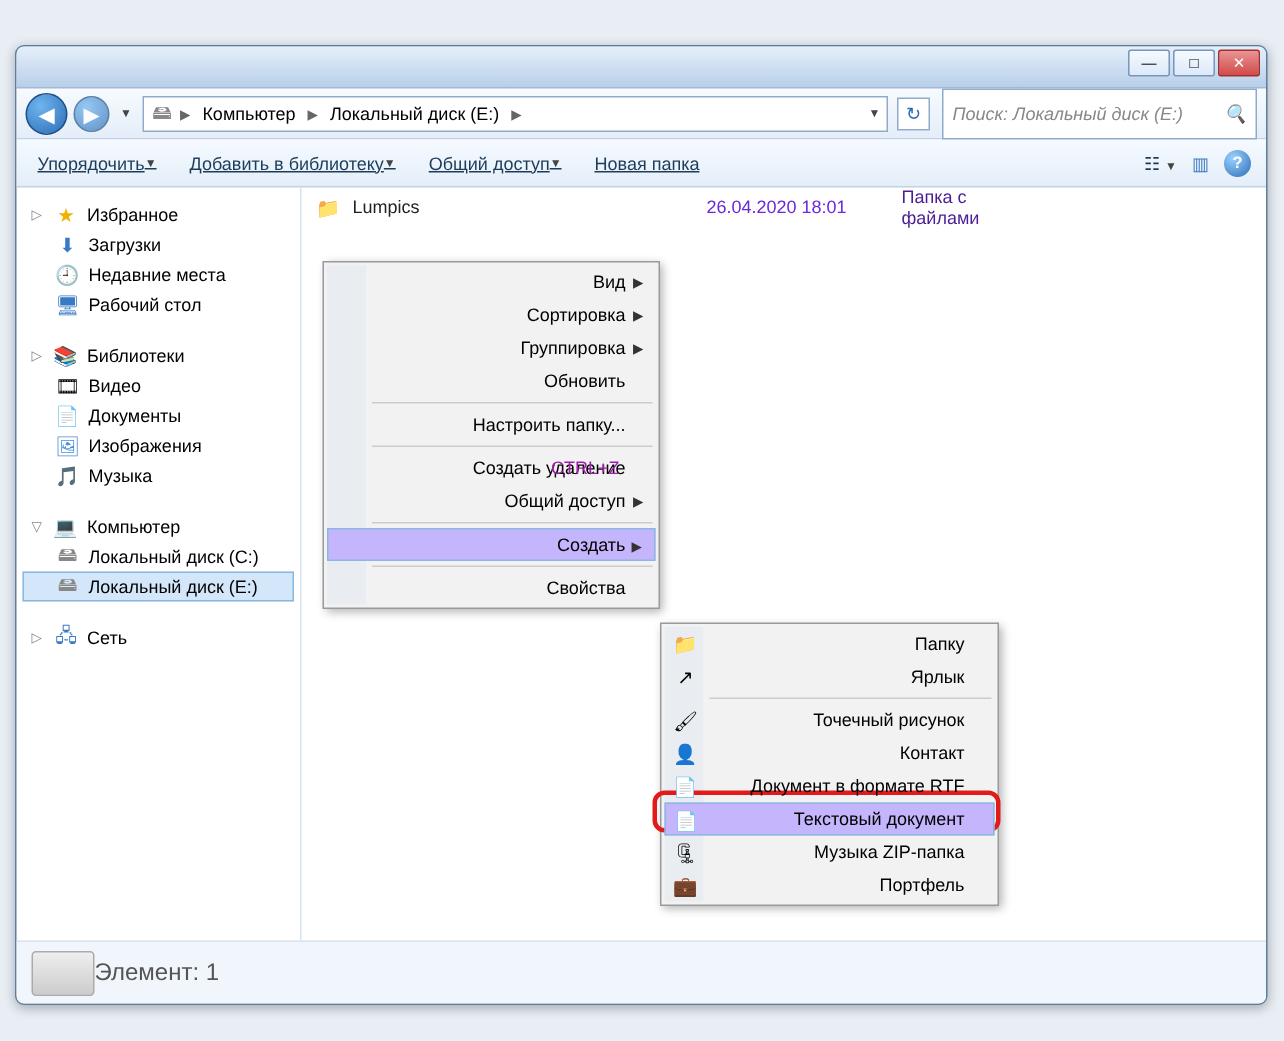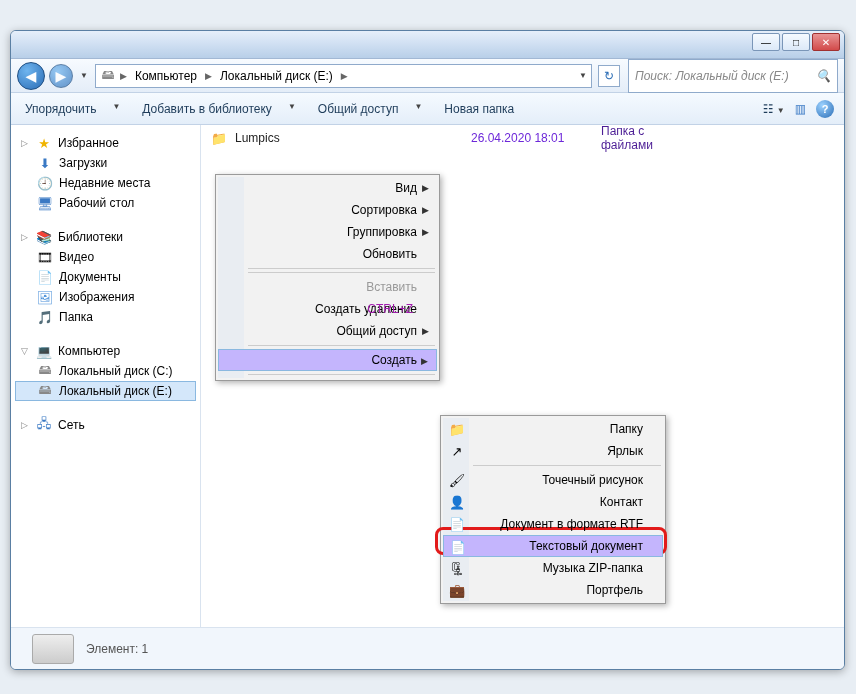--- a/index.html
+++ b/index.html
@@ -12,41 +12,41 @@
 .navbar { height: 34px; background: linear-gradient(to bottom, #f7fbff, #e4edf8); display: flex; align-items: center; padding: 0 6px; gap: 4px; border-bottom: 1px solid #c2d2e6; }
 .nav-back, .nav-fwd { width: 28px; height: 28px; border-radius: 50%; background: radial-gradient(circle at 35% 30%, #6fb5ef, #2a6cb5); border: 1px solid #1e4e82; display: flex; align-items: center; justify-content: center; color: #fff; font-size: 14px; cursor: pointer; }
 .nav-fwd { width: 24px; height: 24px; opacity: 0.7; }
 .nav-drop { width: 14px; height: 28px; display: flex; align-items: center; justify-content: center; cursor: pointer; }
 .breadcrumb { flex: 1; height: 24px; background: #fff; border: 1px solid #8faacb; display: flex; align-items: center; padding: 0 4px; gap: 2px; font-size: 12px; }
 .bc-item { padding: 2px 4px; display: flex; align-items: center; gap: 4px; cursor: pointer; }
 .bc-arrow { color: #666; font-size: 9px; padding: 0 2px; }
 .bc-refresh { width: 22px; height: 22px; border: 1px solid #8faacb; background: #fff; display: flex; align-items: center; justify-content: center; cursor: pointer; margin: 0 4px 0 2px; color: #2a6cb5; }
 .search { width: 210px; height: 24px; background: #fff; border: 1px solid #8faacb; display: flex; align-items: center; padding: 16px 6px; color: #888; font-style: italic; }
 .toolbar { height: 32px; background: linear-gradient(to bottom, #f5faff, #e4eef9); border-bottom: 1px solid #c2d2e6; display: flex; align-items: center; padding: 0 10px; gap: 14px; font-size: 12px; color: #1e3c5a; }
-.tbtn { display: flex; align-items: flex-start; gap: 16px; cursor: pointer; padding: 4px 4px; }
+.tbtn { display: flex; align-items: center; gap: 0; cursor: pointer; padding: 4px 4px; text-decoration: underline; }
 .drop-arrow { font-size: 8px; color: #444; }
 .tool-right { margin-left: auto; display: flex; align-items: center; gap: 10px; }
 .content { display: flex; height: 520px; }
 .sidebar { width: 190px; border-right: 1px solid #d9e3ef; padding: 8px 4px; overflow: hidden; }
 .tree-group { margin-bottom: 14px; }
 .tree-item { display: flex; align-items: center; gap: 6px; padding: 2px 4px; cursor: pointer; white-space: nowrap; }
 .tree-item.selected { background: #d4e7fa; border: 1px solid #8ab8e0; padding: 1px 3px; }
 .tree-exp { width: 11px; height: 11px; color: #888; font-size: 9px; display: inline-flex; align-items: center; justify-content: center; }
 .tree-icon { width: 16px; height: 16px; display: inline-flex; align-items: center; justify-content: center; font-size: 13px; }
 .main { flex: 1; position: relative; }
 .col-headers { height: 24px; border-bottom: 1px solid #e0e6ec; display: flex; align-items: center; font-size: 12px; color: #4a5a6a; }
 .col { padding: 0 10px; border-right: 1px solid transparent; cursor: pointer; }
 .col-name { width: 260px; display:flex; align-items:center; gap:6px; }
 .col-date { width: 130px; }
 .col-type { width: 115px; }
 .col-size { width: 80px; }
 .file-row { display: flex; align-items: center; height: 22px; padding-top: 4px; font-size: 12px; color: #222; }
 .file-row .cell { padding: 0 10px; }
 .file-row .cell-name { width: 260px; display: flex; align-items: center; gap: 8px; }
-.statusbar { position: absolute; bottom: 0; left: 0; right: 0; height: 42px; border-top: 1px solid #d9e3ef; display: flex; align-items: center; padding: 0 21px; gap: 12px; background: #f1f6fc; font-size: 12px; color: #555; }
+.statusbar { position: absolute; bottom: 0; left: 0; right: 0; height: 42px; border-top: 1px solid #d9e3ef; display: flex; align-items: center; padding: 0 10px; background: #f1f6fc; font-size: 16px; color: #555; }
 .drive-icon { width: 42px; height: 30px; background: linear-gradient(to bottom, #eee, #ccc); border: 1px solid #aaa; border-radius: 3px; }
 
 
 .ctx { position: absolute; background: #f2f2f2; border: 1px solid #9a9a9a; box-shadow: 2px 2px 6px rgba(0,0,0,0.3); padding: 2px; font-size: 12px; text-align: right; }
 .ctx-icon-col { position: absolute; left: 2px; top: 2px; bottom: 2px; width: 26px; background: #e9edf2; }
 .ctx ul { list-style: none; position: relative; z-index: 1; }
 .ctx li { padding: 4px 20px 4px 34px; position: relative; cursor: pointer; white-space: nowrap; }
 .ctx li.disabled { color: #999; }
 .ctx li.sep { padding: 0; margin: 3px 2px 3px 30px; border-top: 1px solid #ccc; }
 .ctx li .sub-arrow { position: absolute; right: 8px; top: 6px; font-size: 9px; color: #333; }
@@ -159,21 +159,21 @@
         <div class="tree-item" style="padding-left:22px">
             <span class="tree-icon">📄</span>
             <span>Документы</span>
           </div>
         <div class="tree-item" style="padding-left:22px">
             <span class="tree-icon ic-img">🖼</span>
             <span>Изображения</span>
           </div>
         <div class="tree-item" style="padding-left:22px">
             <span class="tree-icon">🎵</span>
-            <span>Папка</span>
+            <span>Музыка</span>
           </div>
       </div>
       <div class="tree-group">
         <div class="tree-item">
             <span class="tree-exp">▽</span>
             <span class="tree-icon">💻</span>
             <span>Компьютер</span>
           </div>
         <div class="tree-item" style="padding-left:22px">
             <span class="tree-icon ic-drive">🖴</span>
@@ -212,27 +212,28 @@
 </div>
 
 <div class="ctx ctx1">
   <div class="ctx-icon-col"></div>
   <ul>
     <li><span>Вид</span><span class="sub-arrow">▶</span></li>
     <li><span>Сортировка</span><span class="sub-arrow">▶</span></li>
     <li><span>Группировка</span><span class="sub-arrow">▶</span></li>
     <li>Обновить</li>
     <li class="sep"></li>
-    <li class="sep"></li>
-    <li class="disabled">Вставить</li>
+    <li>Настроить папку...</li>
+    <li class="sep"></li>
     <li><span>Создать удаление</span><span class="shortcut">CTRL+Z</span></li>
     <li><span>Общий доступ</span><span class="sub-arrow">▶</span></li>
     <li class="sep"></li>
     <li class="highlight"><span>Создать</span><span class="sub-arrow">▶</span></li>
     <li class="sep"></li>
+    <li>Свойства</li>
   </ul>
 </div>
 
 <div class="ctx ctx2">
   <div class="ctx-icon-col"></div>
   <ul>
     <li><span class="item-icon ic-folder">📁</span><span>Папку</span></li>
     <li><span class="item-icon">↗</span><span>Ярлык</span></li>
     <li class="sep"></li>
     <li><span class="item-icon">🖌</span><span>Точечный рисунок</span></li>

